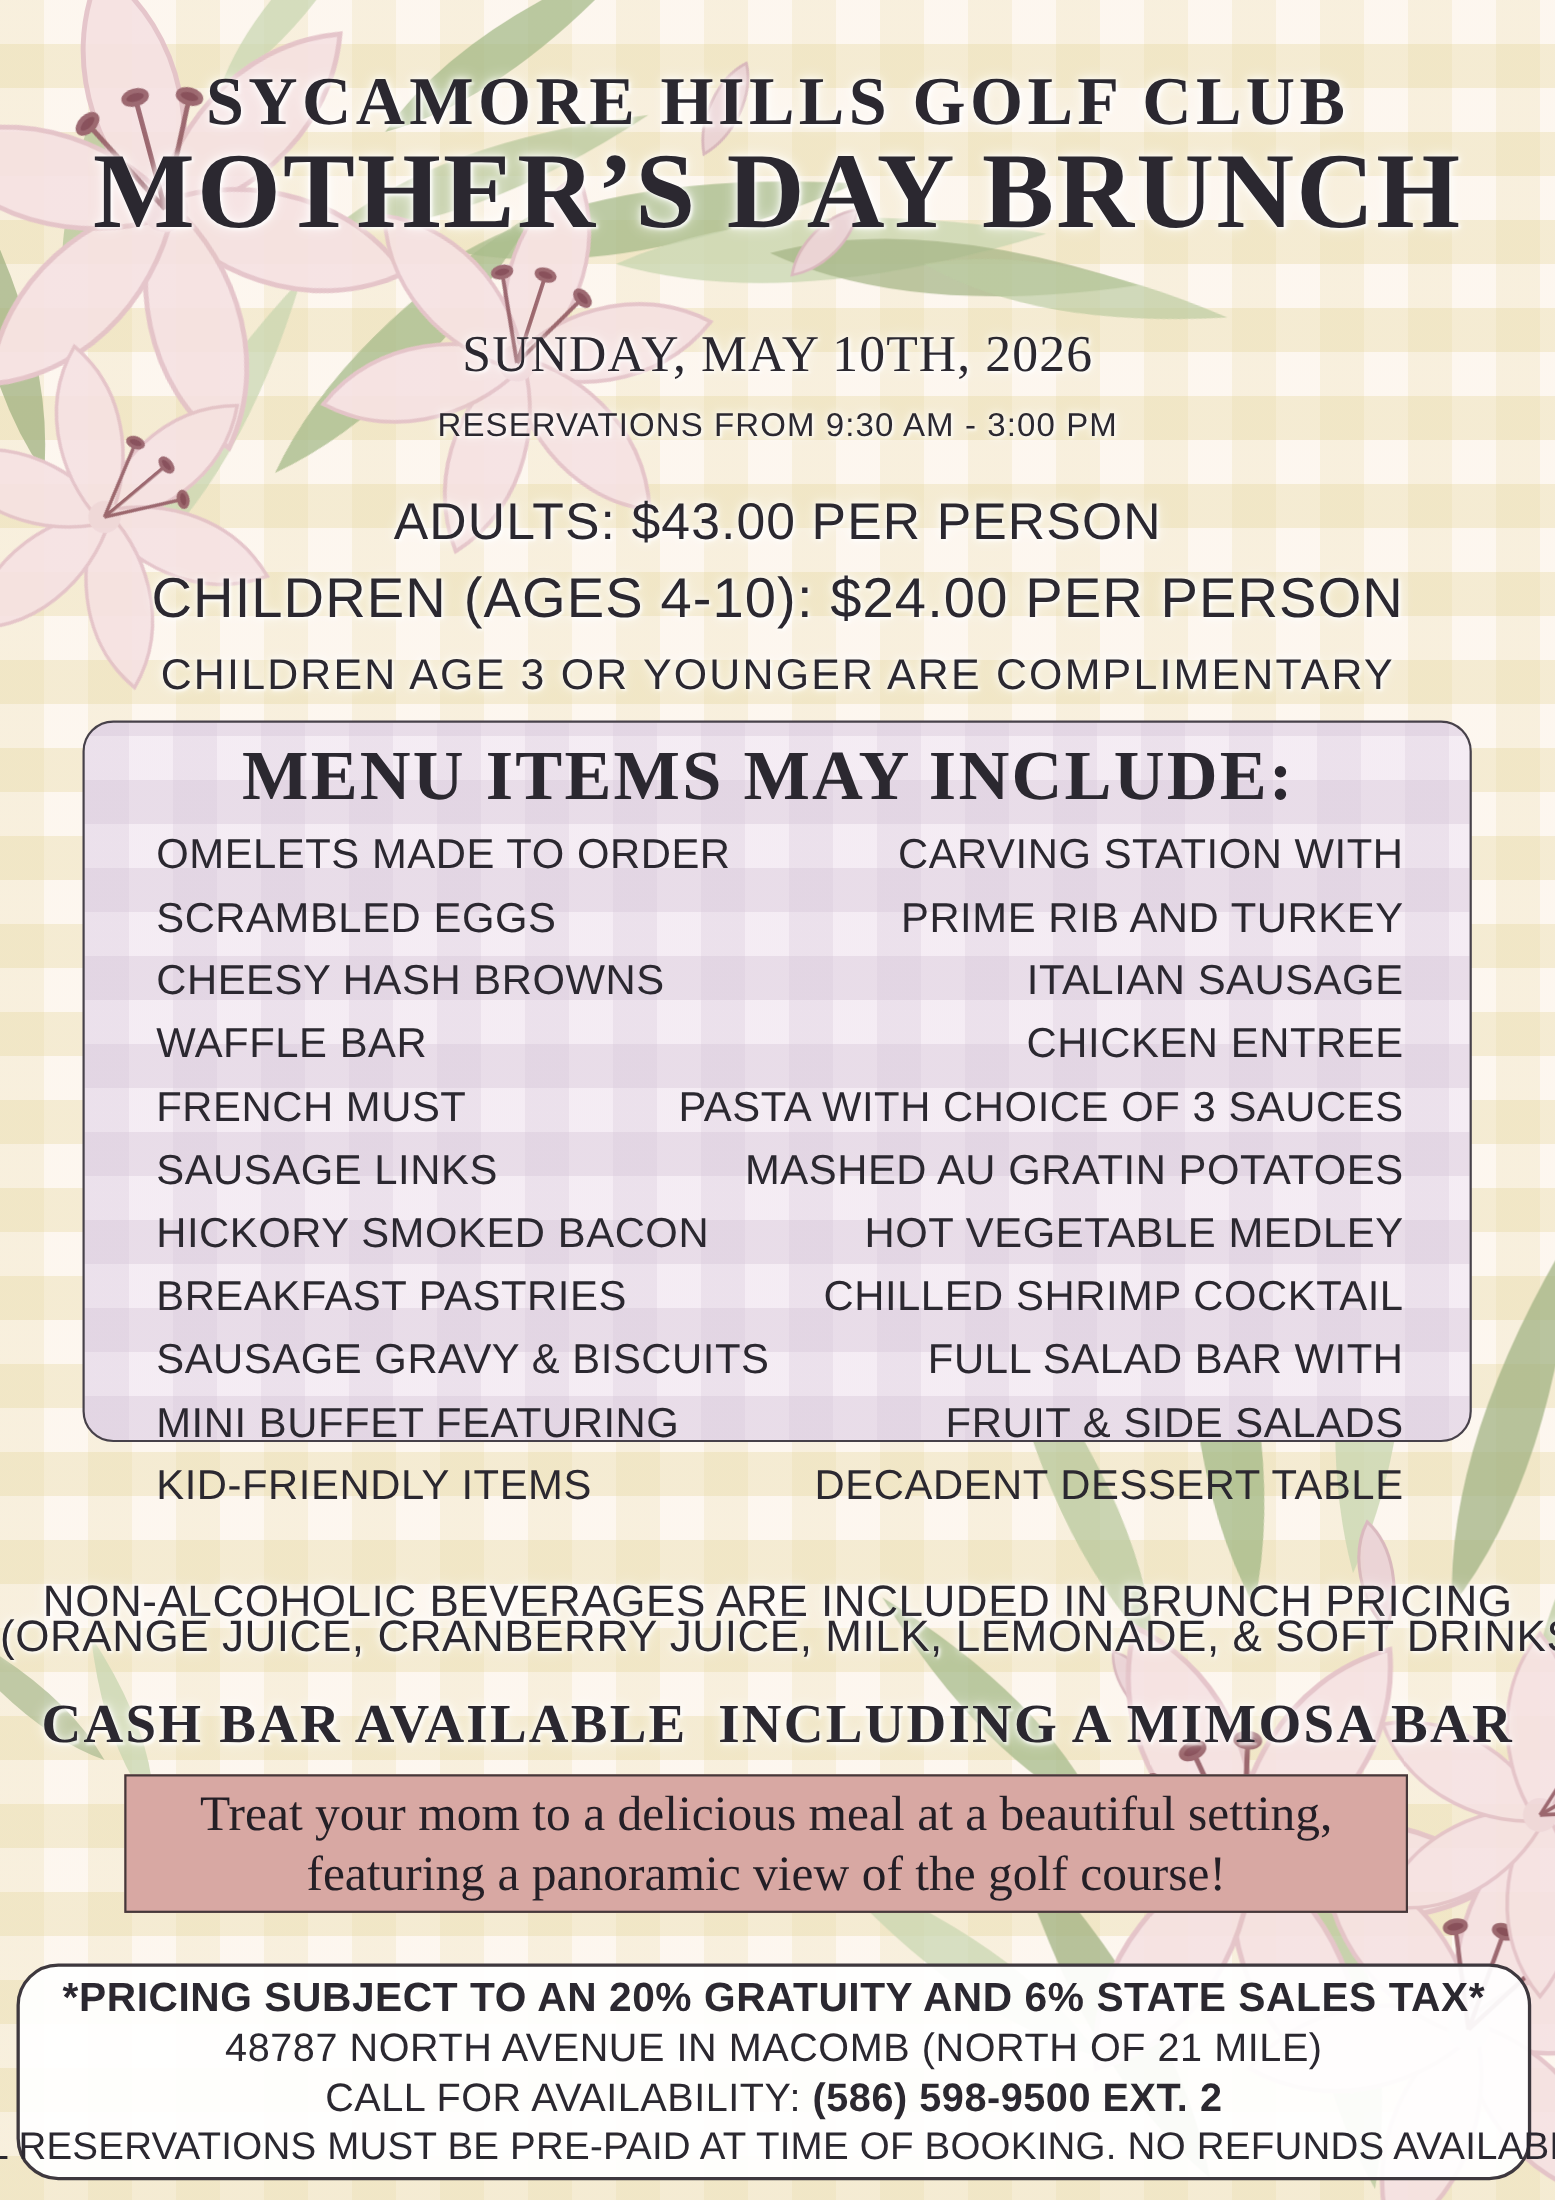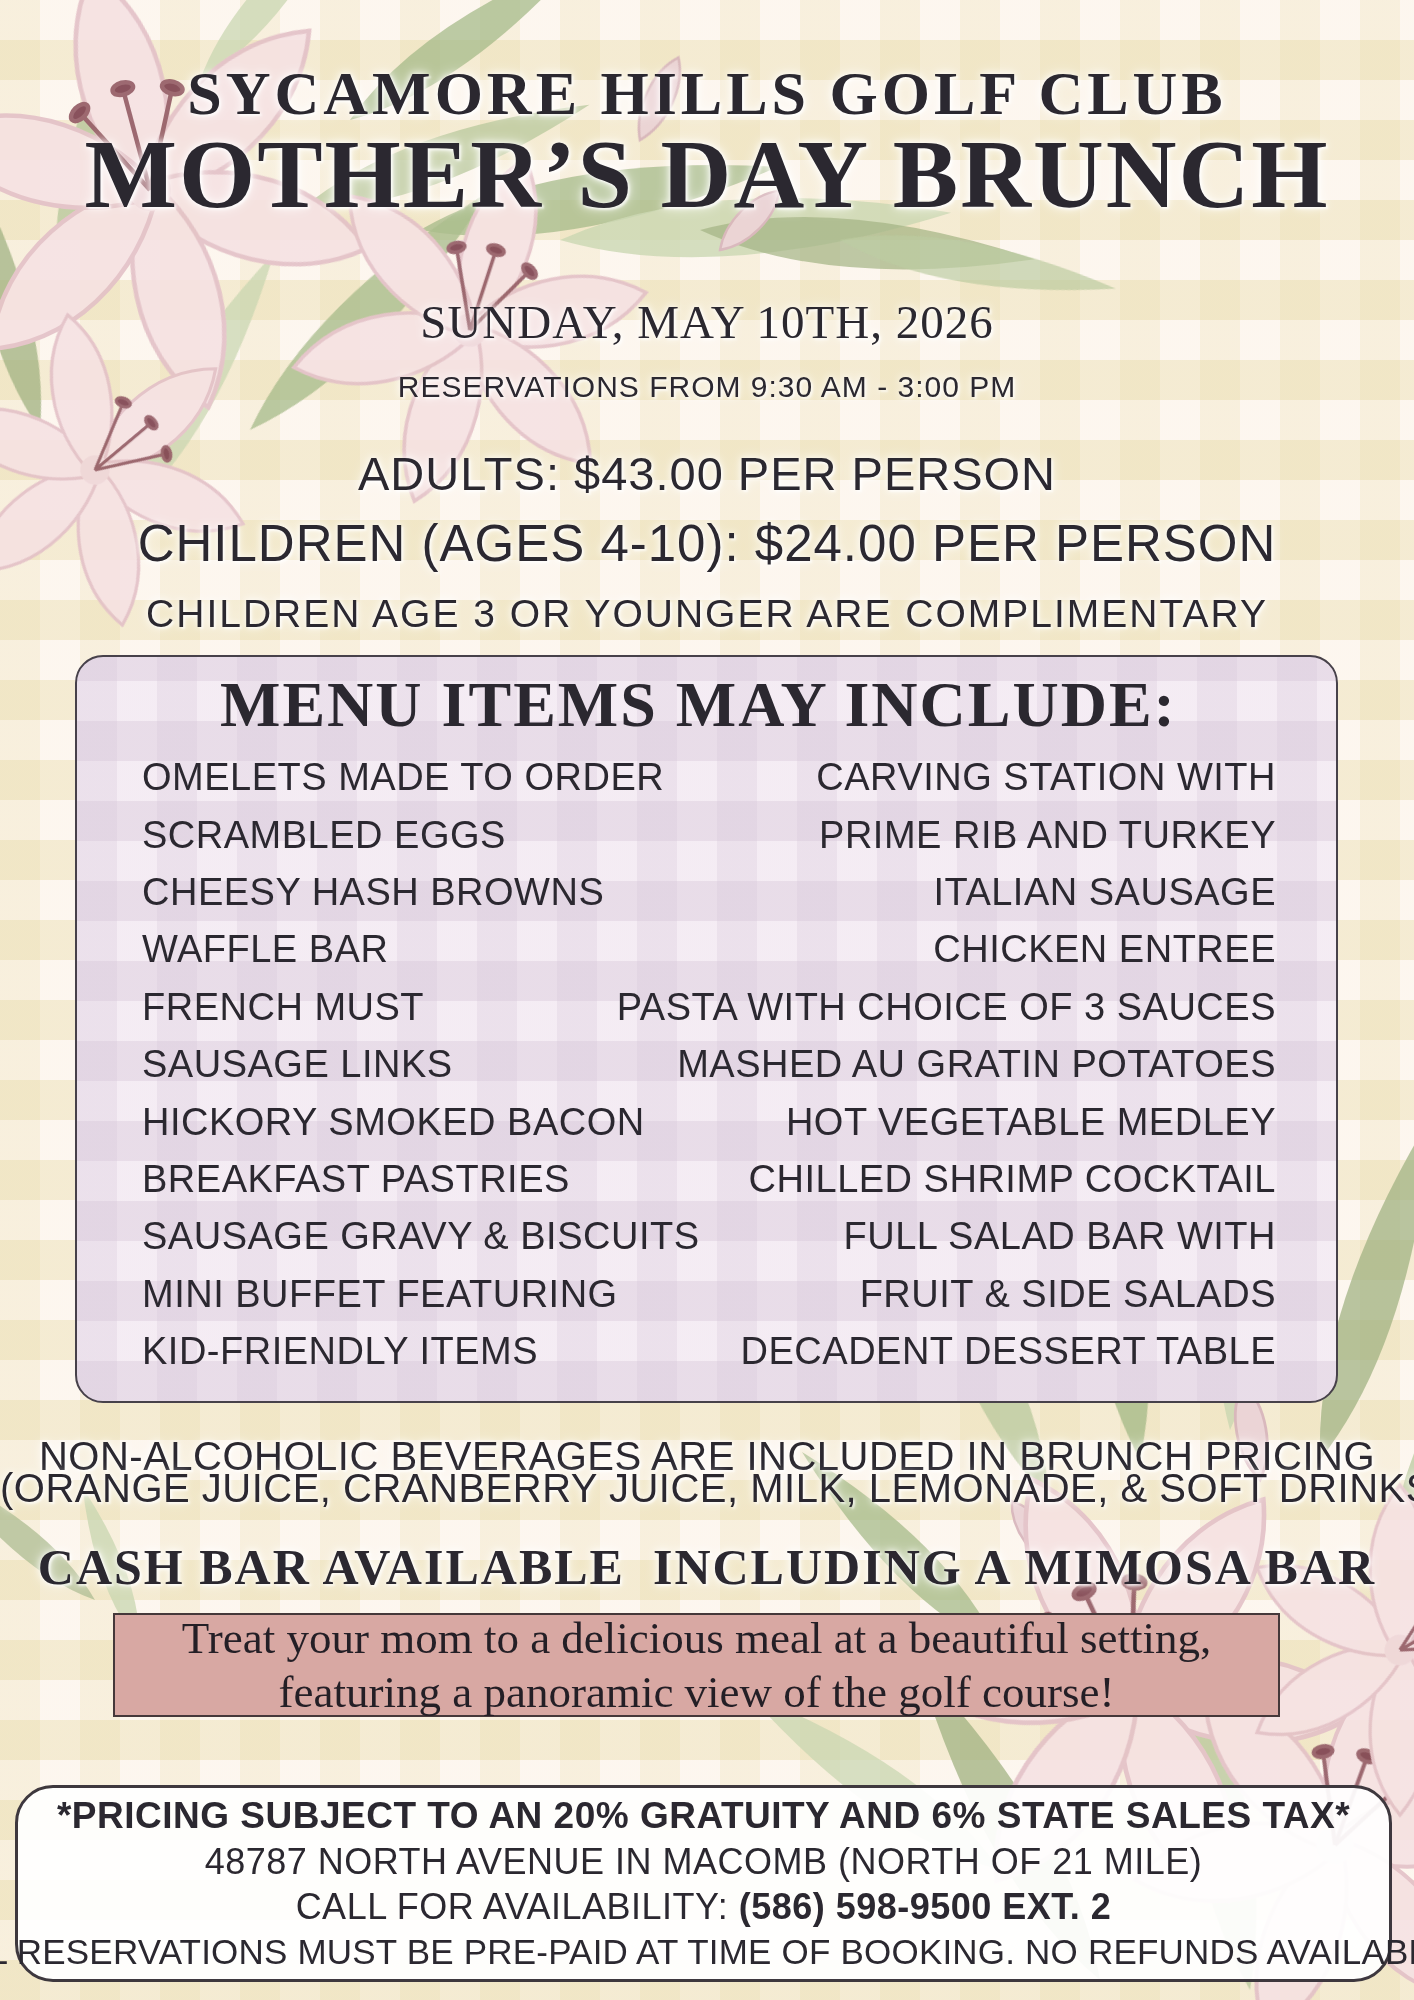--- a/index.html
+++ b/index.html
@@ -21,21 +21,21 @@
   .club-name{top:58px;font-family:"Liberation Serif",serif;font-weight:700;font-size:62px;letter-spacing:4px;}
   .event-title{top:118px;font-family:"Liberation Serif",serif;font-weight:700;font-size:98px;letter-spacing:2px;}
   .info{letter-spacing:1px;}
   .date-line{top:295px;font-size:47px;font-family:Liberation Serif, serif;}
   .reservations-line{top:370px;font-size:30px;}
   .adults-line{top:446px;font-size:47px;}
   .children-line{top:514px;font-size:51px;}
   .complimentary-line{top:592px;font-size:39px;letter-spacing:2px;}
 
   .menu-box{
-    position:absolute;left:75px;top:655px;width:1263px;height:748px;
+    position:absolute;left:75px;top:655px;width:1263px;height:656px;
     box-sizing:border-box;
     border:2px solid #47414a;border-radius:28px;
     padding:4px 60px 0 65px;
     background-color:#f2e9f2;
     background-image:
       repeating-linear-gradient(0deg, rgba(223,209,224,0.55) 0 40px, rgba(248,240,246,0.25) 40px 80px),
       repeating-linear-gradient(90deg, rgba(223,209,224,0.55) 0 40px, rgba(248,240,246,0.25) 40px 80px);
   }
   .menu-heading{
     font-family:"Liberation Serif",serif;font-weight:700;font-size:64px;letter-spacing:2px;
@@ -46,21 +46,21 @@
   .mi.left{text-align:left;}
   .mi.right{text-align:right;}
 
   .bev-line1{top:1418px;font-size:40px;letter-spacing:0.5px;margin-top:16px;}
   .bev-line2{top:1466px;font-size:40px;letter-spacing:0.5px;}
 
   .cash-bar{top:1538px;font-family:"Liberation Serif",serif;font-weight:700;font-size:50px;letter-spacing:2px;}
   .cash-bar .gap{display:inline-block;width:28px;}
 
   .promo-box{
-    position:absolute;left:113px;top:1613px;width:1167px;height:104px;
+    position:absolute;left:113px;top:1613px;width:1167px;height:126px;
     box-sizing:border-box;border:2px solid #45383a;background:#d8a8a3;
     display:flex;flex-direction:column;justify-content:center;align-items:center;
     font-family:"Liberation Serif",serif;font-size:45px;color:#241f26;line-height:54px;
   }
   .footer-box{
     position:absolute;left:15px;top:1785px;width:1377px;height:197px;
     box-sizing:border-box;border:3px solid #3e383e;border-radius:38px;
     background:rgba(255,255,255,0.93);
     display:flex;flex-direction:column;justify-content:space-evenly;align-items:center;
     padding:4px 14px;

